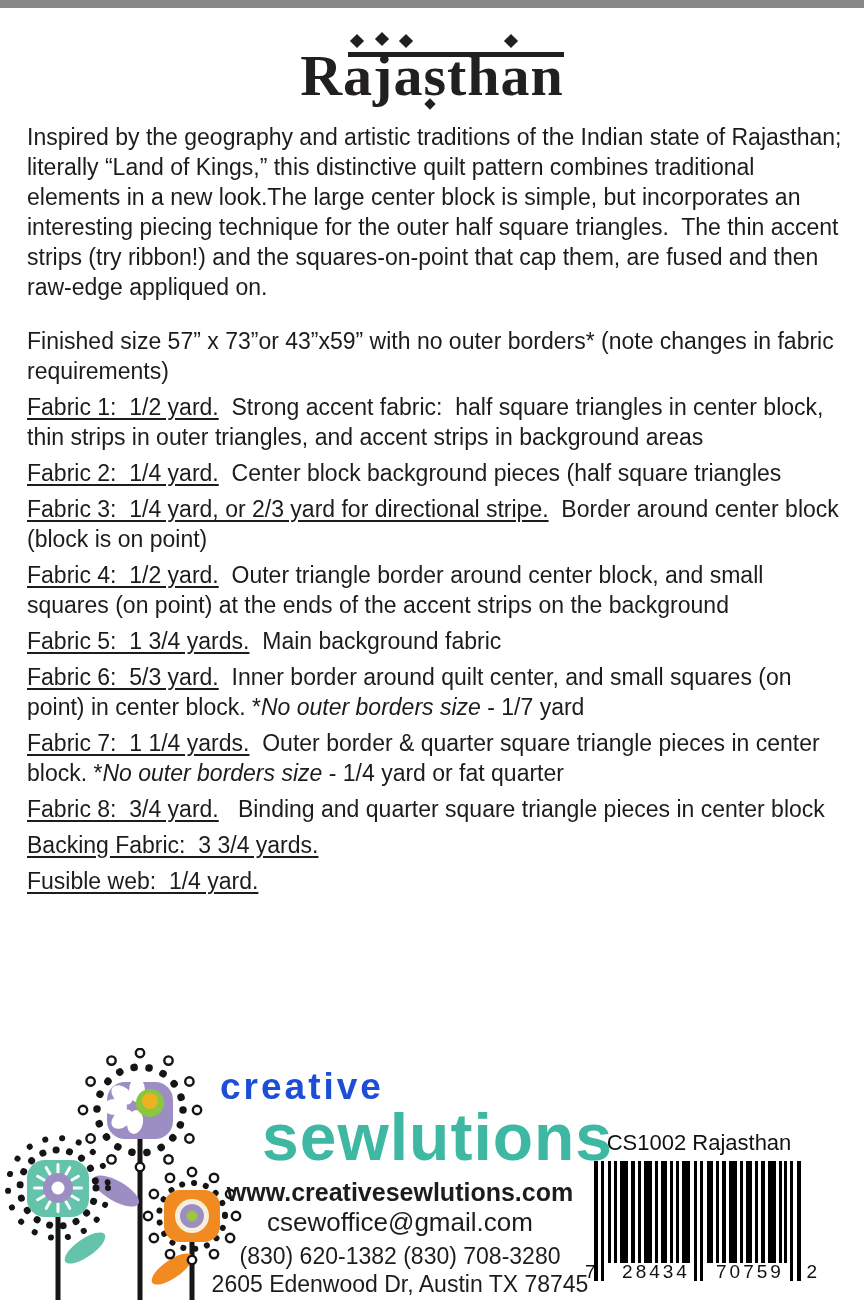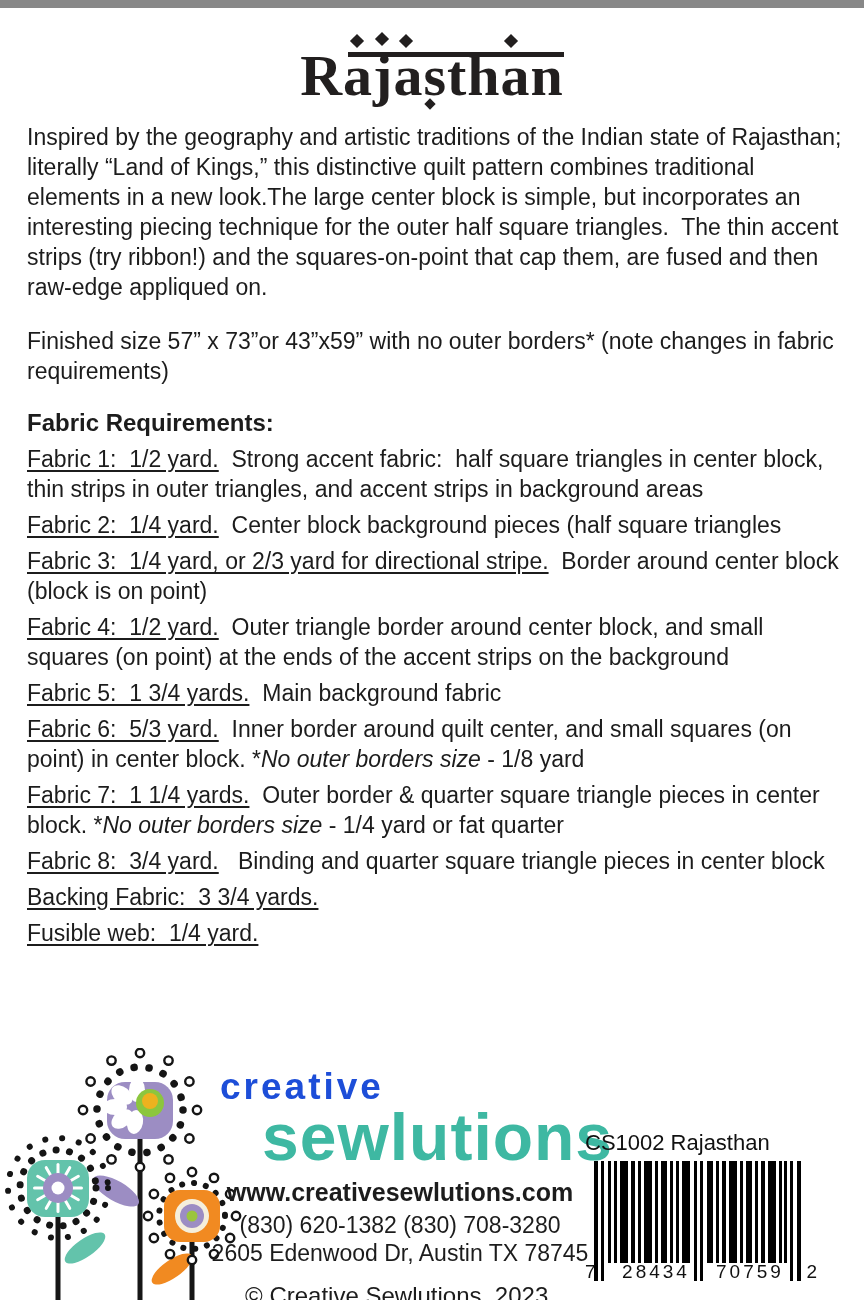--- a/index.html
+++ b/index.html
@@ -36,21 +36,21 @@
   .logo-creative{font-size:37px;font-weight:bold;letter-spacing:3px;margin-left:10px;color:#1d4ed8;}
   .logo-sewlutions{font-size:66px;font-weight:bold;letter-spacing:1px;margin-left:52px;margin-top:-9px;color:#3eb8a2;}
   .f-line{text-align:center;}
   .website{font-size:25px;font-weight:bold;margin-top:3px;}
   .email{font-size:26px;margin-top:1px;}
   .phones{font-size:23px;margin-top:5px;}
   .address{font-size:23px;margin-top:1px;text-align:center;}
   .copyright{font-size:24px;margin-top:16px;}
   
   .barcode{position:absolute;left:585px;top:1122px;width:228px;}
-  .bc-label{text-align:left;font-size:22px;color:#111;}
+  .bc-label{text-align:center;font-size:22px;color:#111;}
   .bc-bars{position:relative;margin:5px 0 0 9px;width:210px;height:122px;}
   .bc-digit{position:absolute;font-size:19px;color:#111;top:100px;}
   .bc-first{left:-9px;} .bc-left{left:20px;width:84px;text-align:center;letter-spacing:3px;}
   .bc-right{left:110px;width:84px;letter-spacing:3px;padding-left:12px;} .bc-last{right:-13px;}
 </style>
 </head>
 <body>
 
 <div class="page">
 
@@ -64,28 +64,27 @@
       <span class="dia d4"></span>
       <span class="dia d5"></span>
     </div>
   </div>
 
   <div class="content">
     <p class="intro">Inspired by the geography and artistic traditions of the Indian state of Rajasthan; literally “Land of Kings,” this distinctive quilt pattern combines traditional elements in a new look.The large center block is simple, but incorporates an interesting piecing technique for the outer half square triangles.  The thin accent strips (try ribbon!) and the squares-on-point that cap them, are fused and then raw-edge appliqued on.</p>
 
     <p class="finished"><span class="b">Finished size 57” x 73”or 43”x59” with no outer borders*</span><span> (note changes in fabric requirements)</span></p>
 
-    <p class="req-head">Fabric Requirements:</p>
 
     <p class="fab"><span class="u">Fabric 1:  1/2 yard.</span><span>  Strong accent fabric:  half square triangles in center block, thin strips in outer triangles, and accent strips in background areas</span><em></em><span></span></p>
     <p class="fab"><span class="u">Fabric 2:  1/4 yard.</span><span>  Center block background pieces (half square triangles</span><em></em><span></span></p>
     <p class="fab"><span class="u">Fabric 3:  1/4 yard, or 2/3 yard for directional stripe.</span><span>  Border around center block (block is on point)</span><em></em><span></span></p>
     <p class="fab"><span class="u">Fabric 4:  1/2 yard.</span><span>  Outer triangle border around center block, and small squares (on point) at the ends of the accent strips on the background</span><em></em><span></span></p>
     <p class="fab"><span class="u">Fabric 5:  1 3/4 yards.</span><span>  Main background fabric</span><em></em><span></span></p>
-    <p class="fab"><span class="u">Fabric 6:  5/3 yard.</span><span>  Inner border around quilt center, and small squares (on point) in center block. *</span><em>No outer borders size</em><span> - 1/8 yard</span></p>
+    <p class="fab"><span class="u">Fabric 6:  5/3 yard.</span><span>  Inner border around quilt center, and small squares (on point) in center block. *</span><em>No outer borders size</em><span> - 1/7 yard</span></p>
     <p class="fab"><span class="u">Fabric 7:  1 1/4 yards.</span><span>  Outer border &amp; quarter square triangle pieces in center block. *</span><em>No outer borders size</em><span> - 1/4 yard or fat quarter</span></p>
     <p class="fab"><span class="u">Fabric 8:  3/4 yard.</span><span>   Binding and quarter square triangle pieces in center block</span><em></em><span></span></p>
     <p class="fab"><span class="u">Backing Fabric:  3 3/4 yards.</span><span></span><em></em><span></span></p>
     <p class="fab"><span class="u">Fusible web:  1/4 yard.</span><span></span><em></em><span></span></p>
   </div>
 
   <svg class="flowers" viewBox="0 0 245 260" aria-hidden="true">
     <defs>
       <g id="oc">
           <circle r="4.2" fill="#fff" stroke="#151515" stroke-width="2.4"></circle>
@@ -161,20 +160,21 @@
       <circle cx="192" cy="168" r="17" fill="#f5efdc"></circle>
       <circle cx="192" cy="168" r="12" fill="#9c8dc3"></circle>
       <circle cx="192" cy="168" r="5.5" fill="#9bc53d"></circle>
     </g>
   </svg>
 
   <div class="footer-text">
     <div class="logo-creative">creative</div>
     <div class="logo-sewlutions">sewlutions</div>
     <div class="f-line website">www.creativesewlutions.com</div>
+    <div class="f-line email">csewoffice@gmail.com</div>
     <div class="f-line phones">(830) 620-1382   (830) 708-3280</div>
     <div class="f-line address">2605 Edenwood Dr, Austin TX 78745</div>
     <div class="f-line copyright">© Creative Sewlutions, 2023.</div>
 
   </div>
 
   <div class="barcode">
     <div class="bc-label">CS1002 Rajasthan</div>
     <div class="bc-bars">
       <svg width="210" height="122" viewBox="0 0 210 122" aria-hidden="true">

